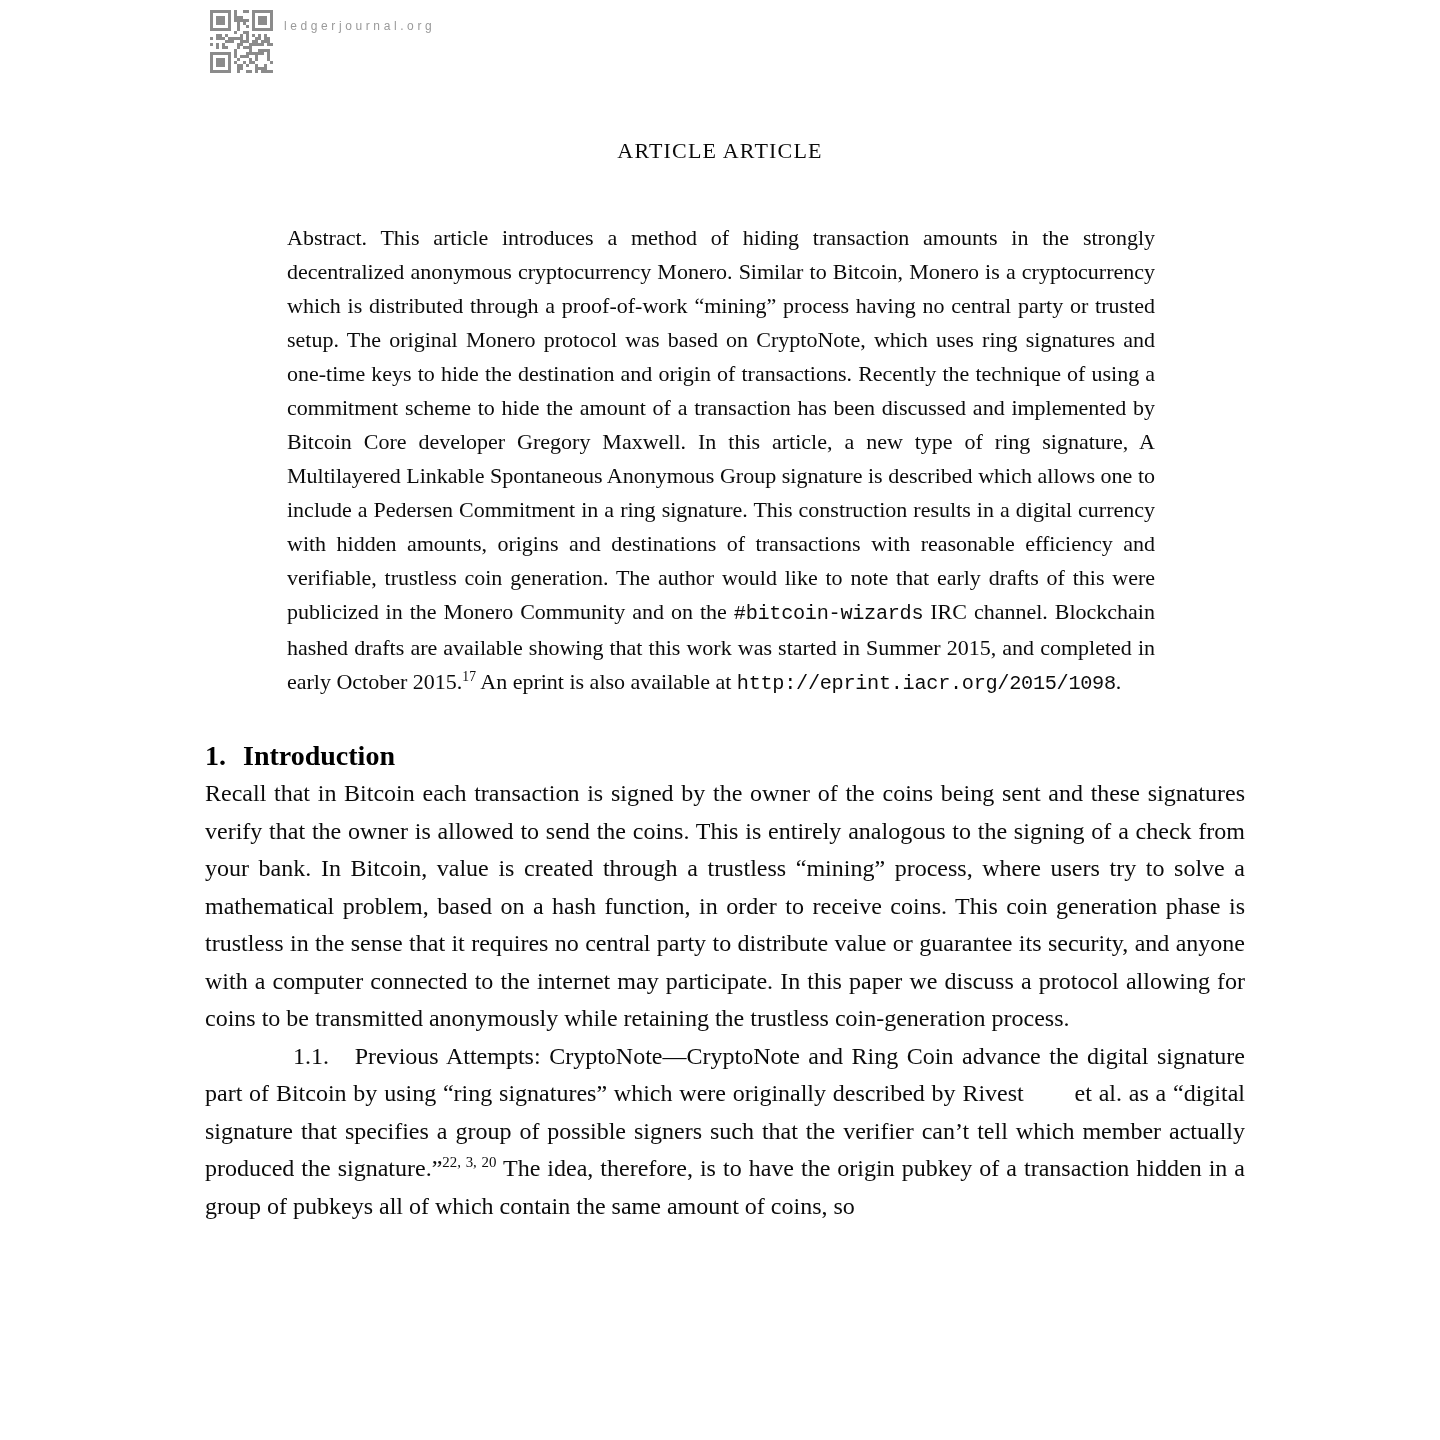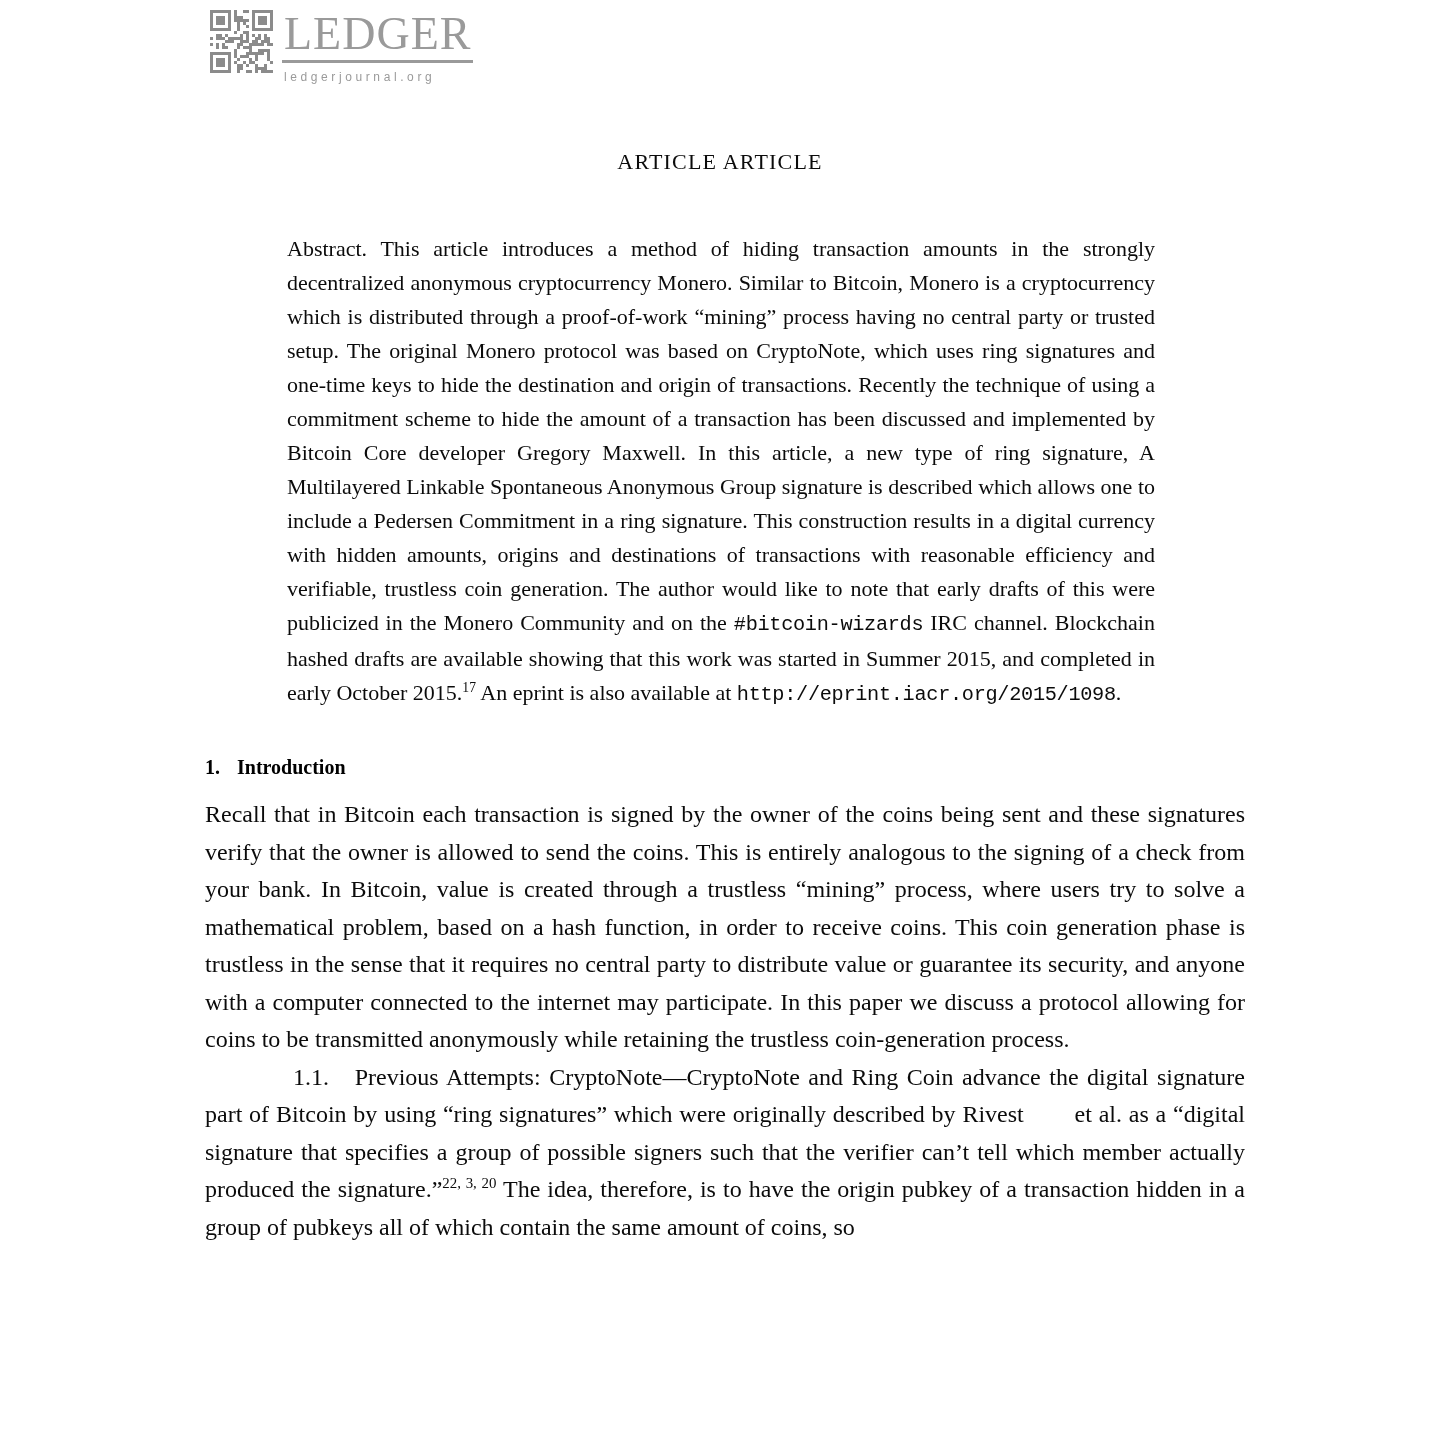--- a/index.html
+++ b/index.html
@@ -50,27 +50,27 @@
   .abstract{
     margin:56px 285px 0 287px;            
     font-size:22px;line-height:34px;text-align:justify;color:#0b0b0b;
   }
   .abstract b{font-weight:normal;}
   .mono{font-family:"Liberation Mono", monospace;font-size:0.92em;letter-spacing:-0.3px;}
 
   
   .body-col{margin:0 195px 0 205px;}      
   .sec-heading{
-    margin-top:36px;font-size:20px;line-height:38px;font-weight:bold;color:#000;
+    margin-top:36px;font-size:28px;line-height:38px;font-weight:bold;color:#000;
   }
   .sec-heading .sec-num{display:inline-block;margin-right:17px;}
   .para{
     font-size:24px;line-height:37.5px;text-align:justify;margin:0;color:#0b0b0b;
   }
-  .para.first{margin-top:10px;}
+  .para.first{margin-top:0;}
   .para.indented{text-indent:44px;}
   .it{margin-left:44px;}
 </style>
 </head>
 <body>
 
 <div class="page">
 
   <div class="header">
     <div class="logo">
@@ -203,21 +203,20 @@
             <rect x="12" y="20" width="1" height="1"></rect>
             <rect x="13" y="20" width="1" height="1"></rect>
             <rect x="15" y="20" width="1" height="1"></rect>
             <rect x="17" y="20" width="1" height="1"></rect>
             <rect x="18" y="20" width="1" height="1"></rect>
             <rect x="19" y="20" width="1" height="1"></rect>
             <rect x="20" y="20" width="1" height="1"></rect>
           </g>
       </svg>
       <span class="logo-text">
-        <span class="logo-name">LEDGER</span>
         <span class="logo-url">ledgerjournal.org</span>
       </span>
     </div>
   </div>
 
   <div class="kicker">ARTICLE ARTICLE</div>
 
   <p class="abstract"><b>Abstract.</b><span> This article introduces a method of hiding transaction amounts in the strongly decentralized anonymous cryptocurrency Monero. Similar to Bitcoin, Monero is a cryptocurrency which is distributed through a proof-of-work “mining” process having no central party or trusted setup. The original Monero protocol was based on CryptoNote, which uses ring signatures and one-time keys to hide the destination and origin of transactions. Recently the technique of using a commitment scheme to hide the amount of a transaction has been discussed and implemented by Bitcoin Core developer Gregory Maxwell. In this article, a new type of ring signature, A Multilayered Linkable Spontaneous Anonymous Group signature is described which allows one to include a Pedersen Commitment in a ring signature. This construction results in a digital currency with hidden amounts, origins and destinations of transactions with reasonable efficiency and verifiable, trustless coin generation. The author would like to note that early drafts of this were publicized in the Monero Community and on the </span><span class="mono">#bitcoin-wizards</span><span> IRC channel. Blockchain hashed drafts are available showing that this work was started in Summer 2015, and completed in early October 2015.</span><sup>17</sup><span> An eprint is also available at </span><span class="mono">http://eprint.iacr.org/2015/1098</span><span>.</span></p>
 
   <div class="body-col">

